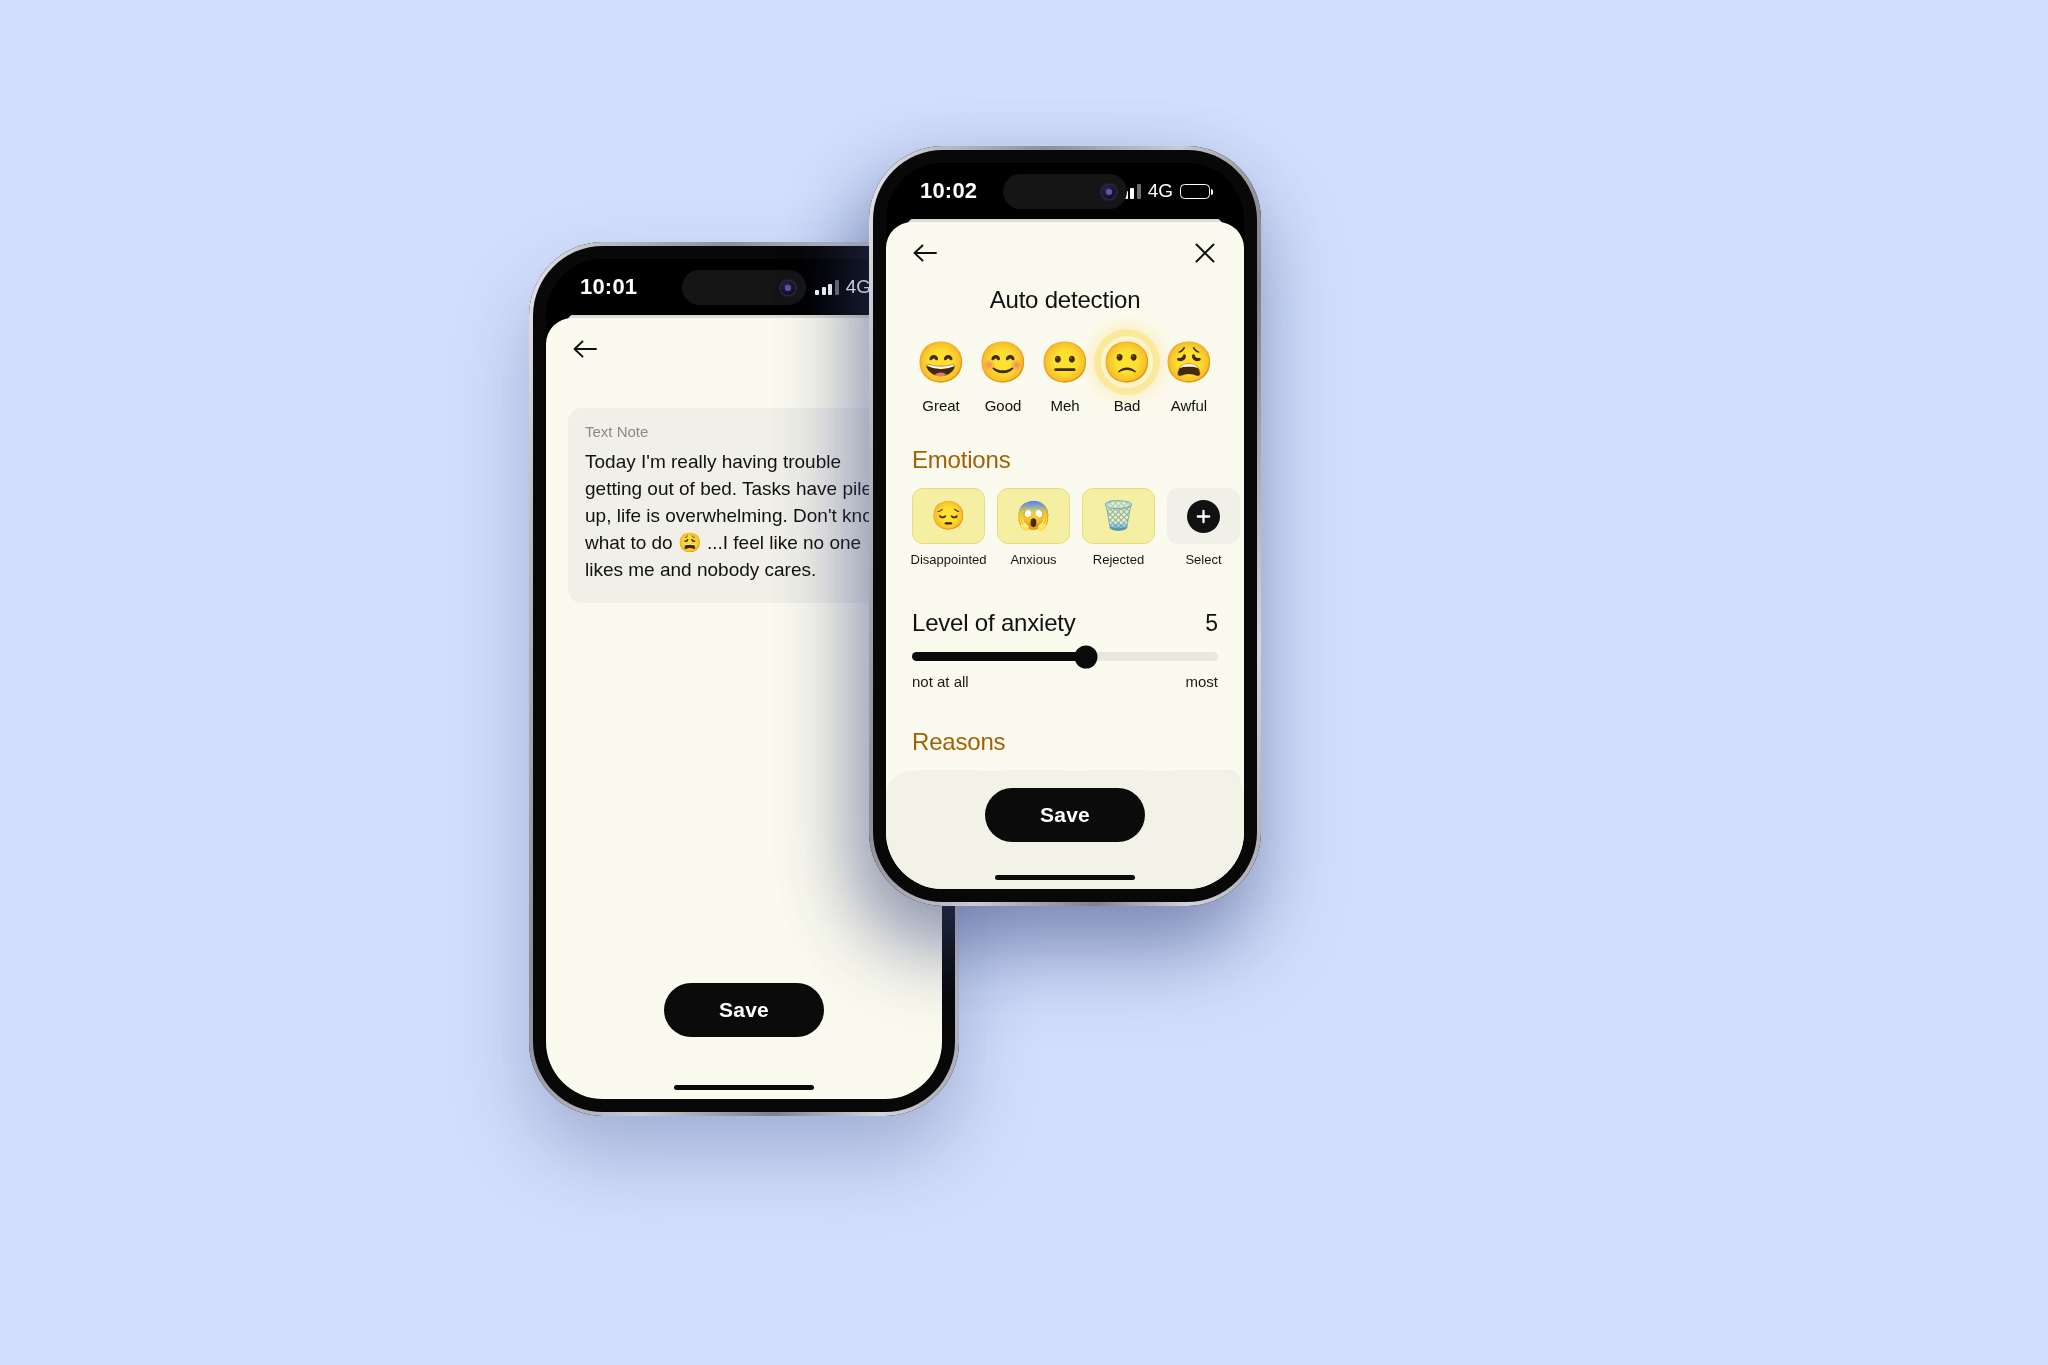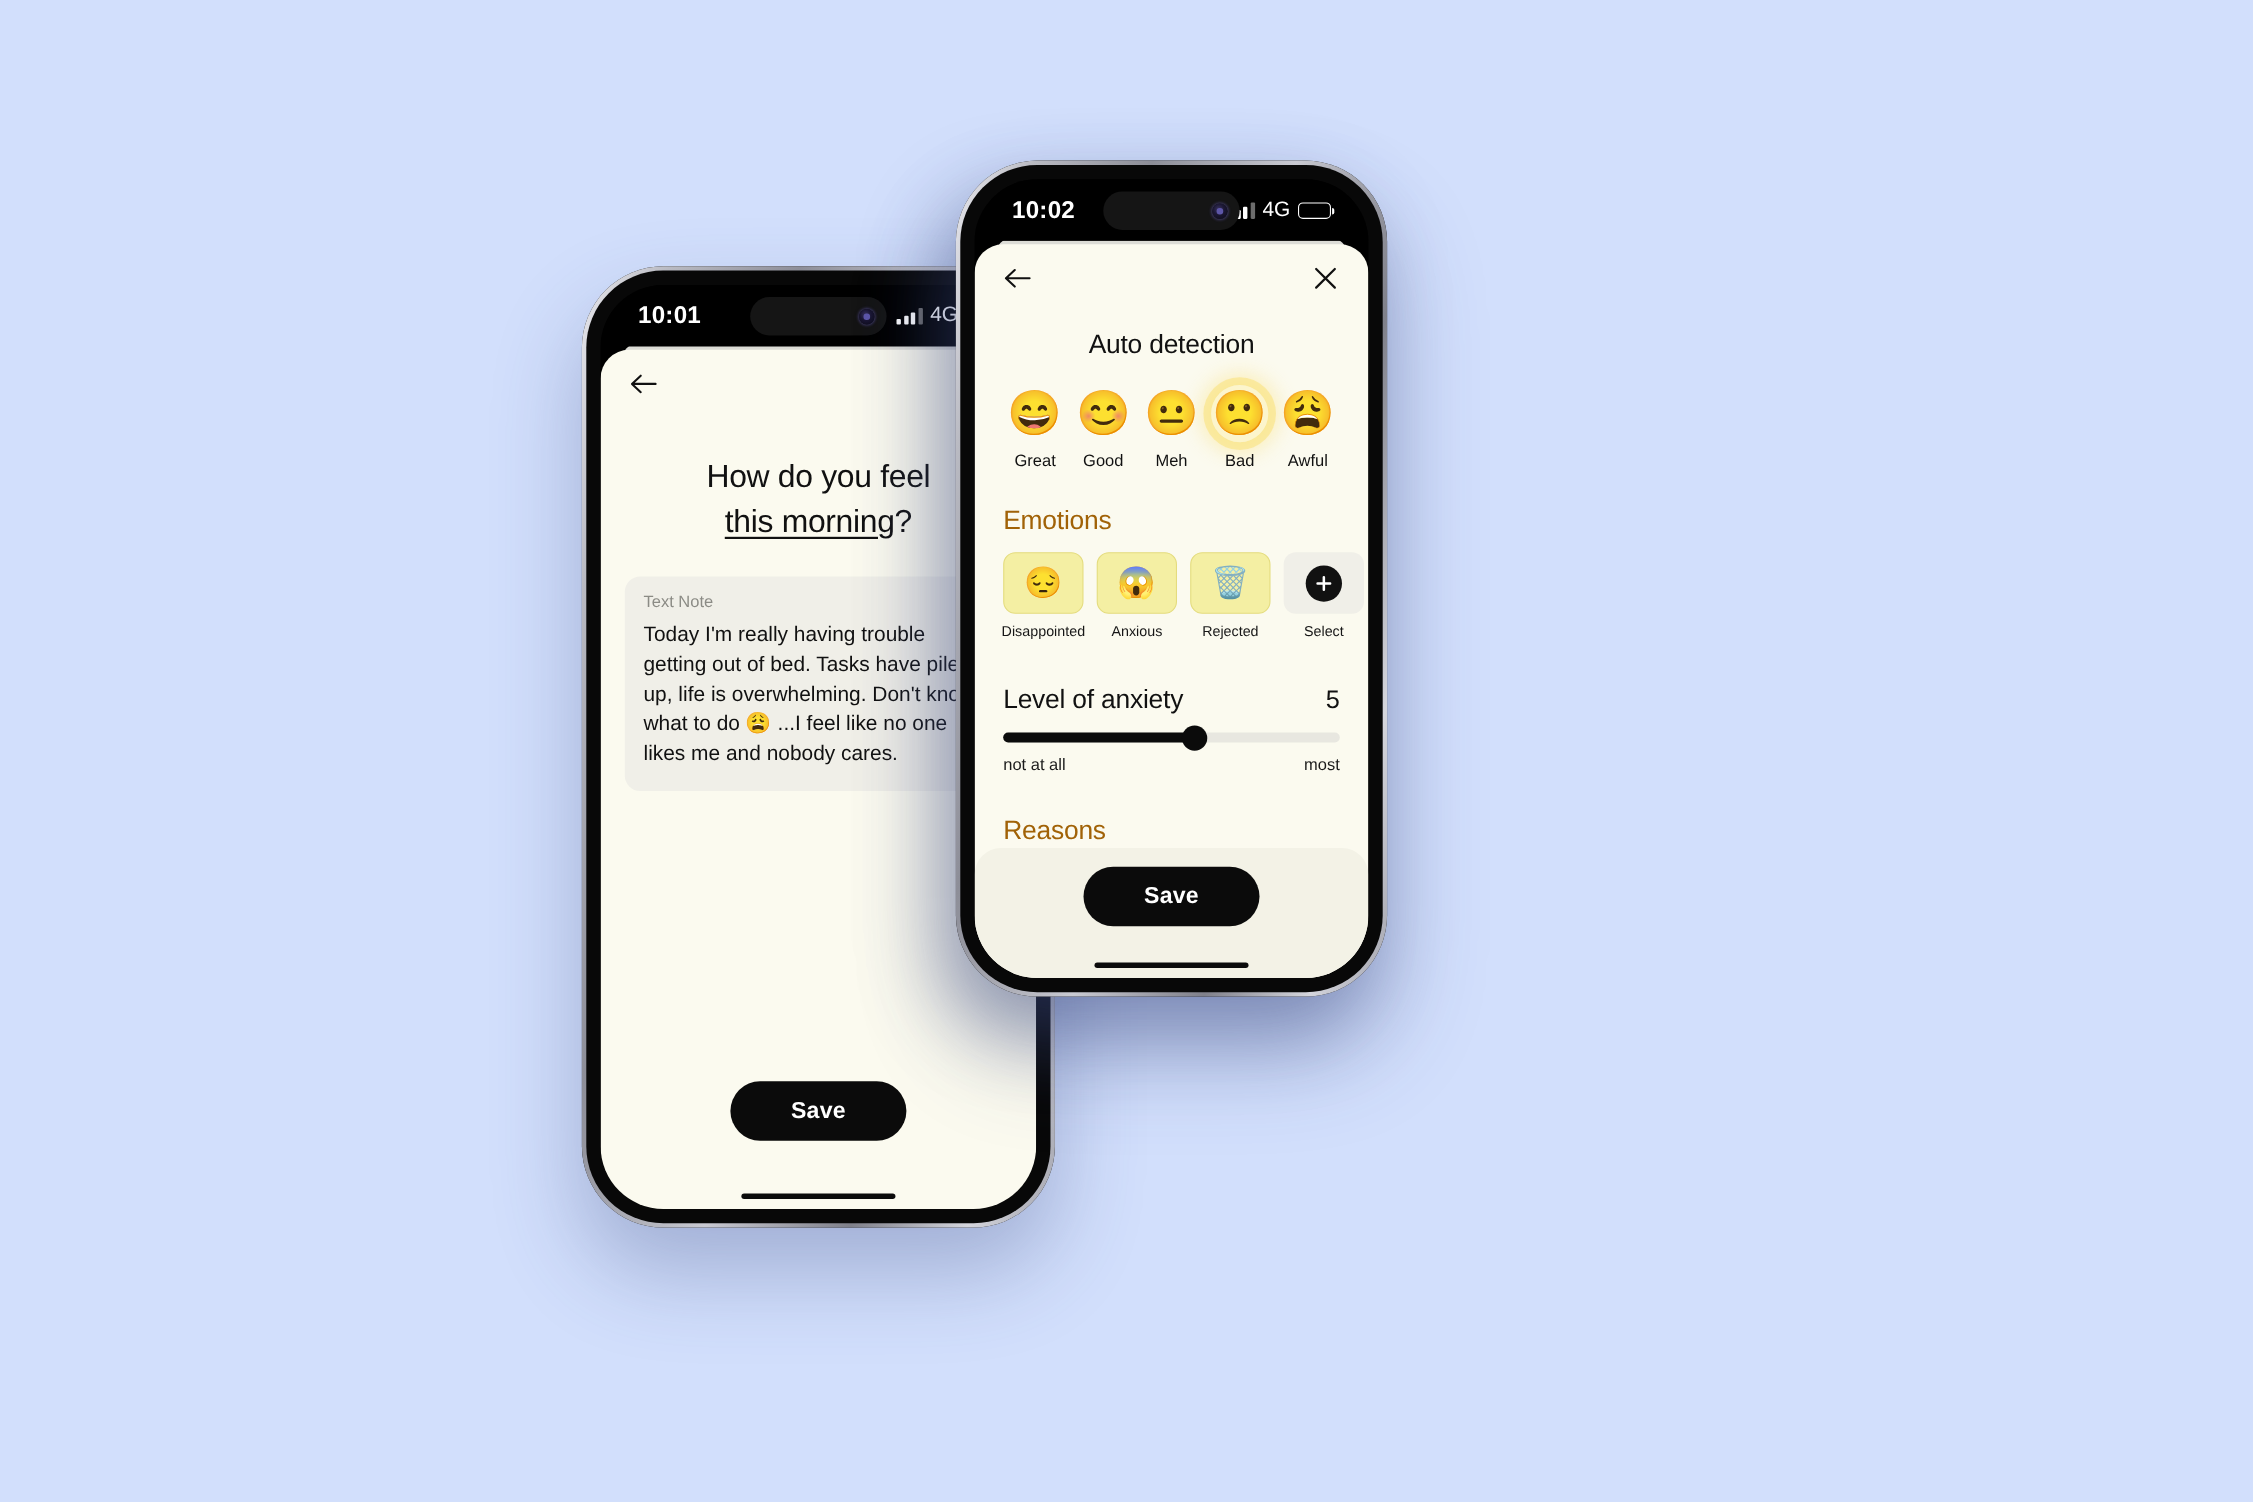--- a/index.html
+++ b/index.html
@@ -132,21 +132,21 @@
     cursor:pointer; background:none; border:none;
   }
   .icon-btn svg { display:block; }
   .spacer { flex:1; }
 
   .sheet-title {
     text-align:center;
     font-size:24px;
     color:#111;
     letter-spacing:-.2px;
-    margin-top:16px;
+    margin-top:2px;
   }
 
   
   .mood-row {
     display:flex;
     justify-content:space-between;
     padding:22px 26px 0 26px;
   }
   .mood {
     width:58px;
@@ -301,24 +301,20 @@
       <div class="sheet">
 
         <div class="sheet-header">
           <button class="icon-btn">
             <svg width="26" height="20" viewBox="0 0 26 20">
               <path d="M24 10 H3 M10.5 2.5 L2.5 10 L10.5 17.5" stroke="#111" stroke-width="1.9" fill="none" stroke-linecap="round" stroke-linejoin="round"></path>
             </svg>
           </button>
         </div>
 
-        <div class="q-title">
-          <span>How do you feel</span><br>
-          <u>this morning</u><span>?</span>
-        </div>
 
         <div class="note-card">
           <div class="note-label">Text Note</div>
           <div class="note-body">Today I'm really having trouble getting out of bed. Tasks have piled up, life is overwhelming. Don't know what to do 😩 ...I feel like no one likes me and nobody cares.</div>
         </div>
 
         <div style="position:absolute;left:0;right:0;bottom:62px;display:flex;justify-content:center;">
           <button class="save-btn">Save</button>
         </div>
       </div>

